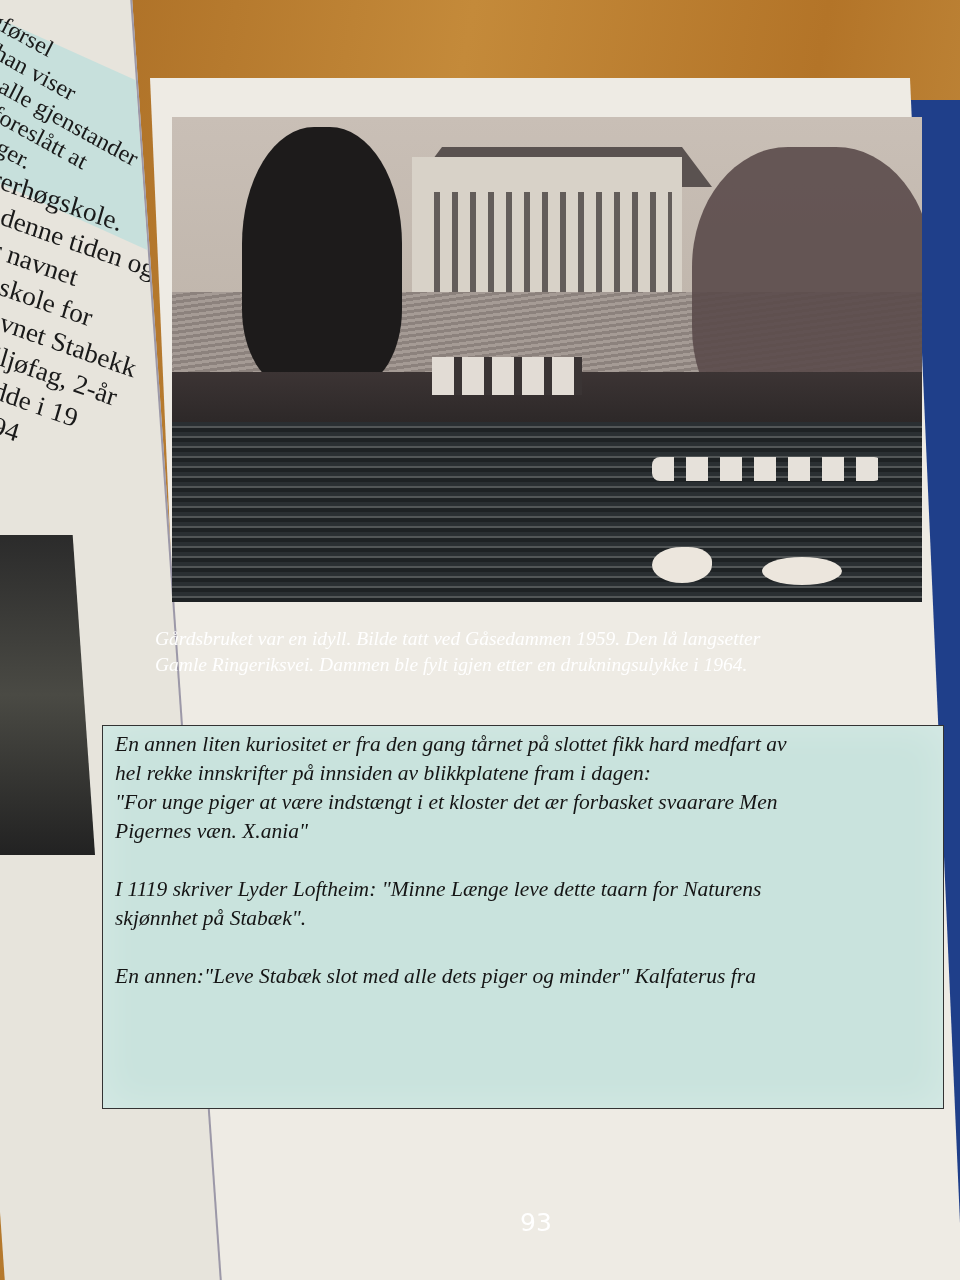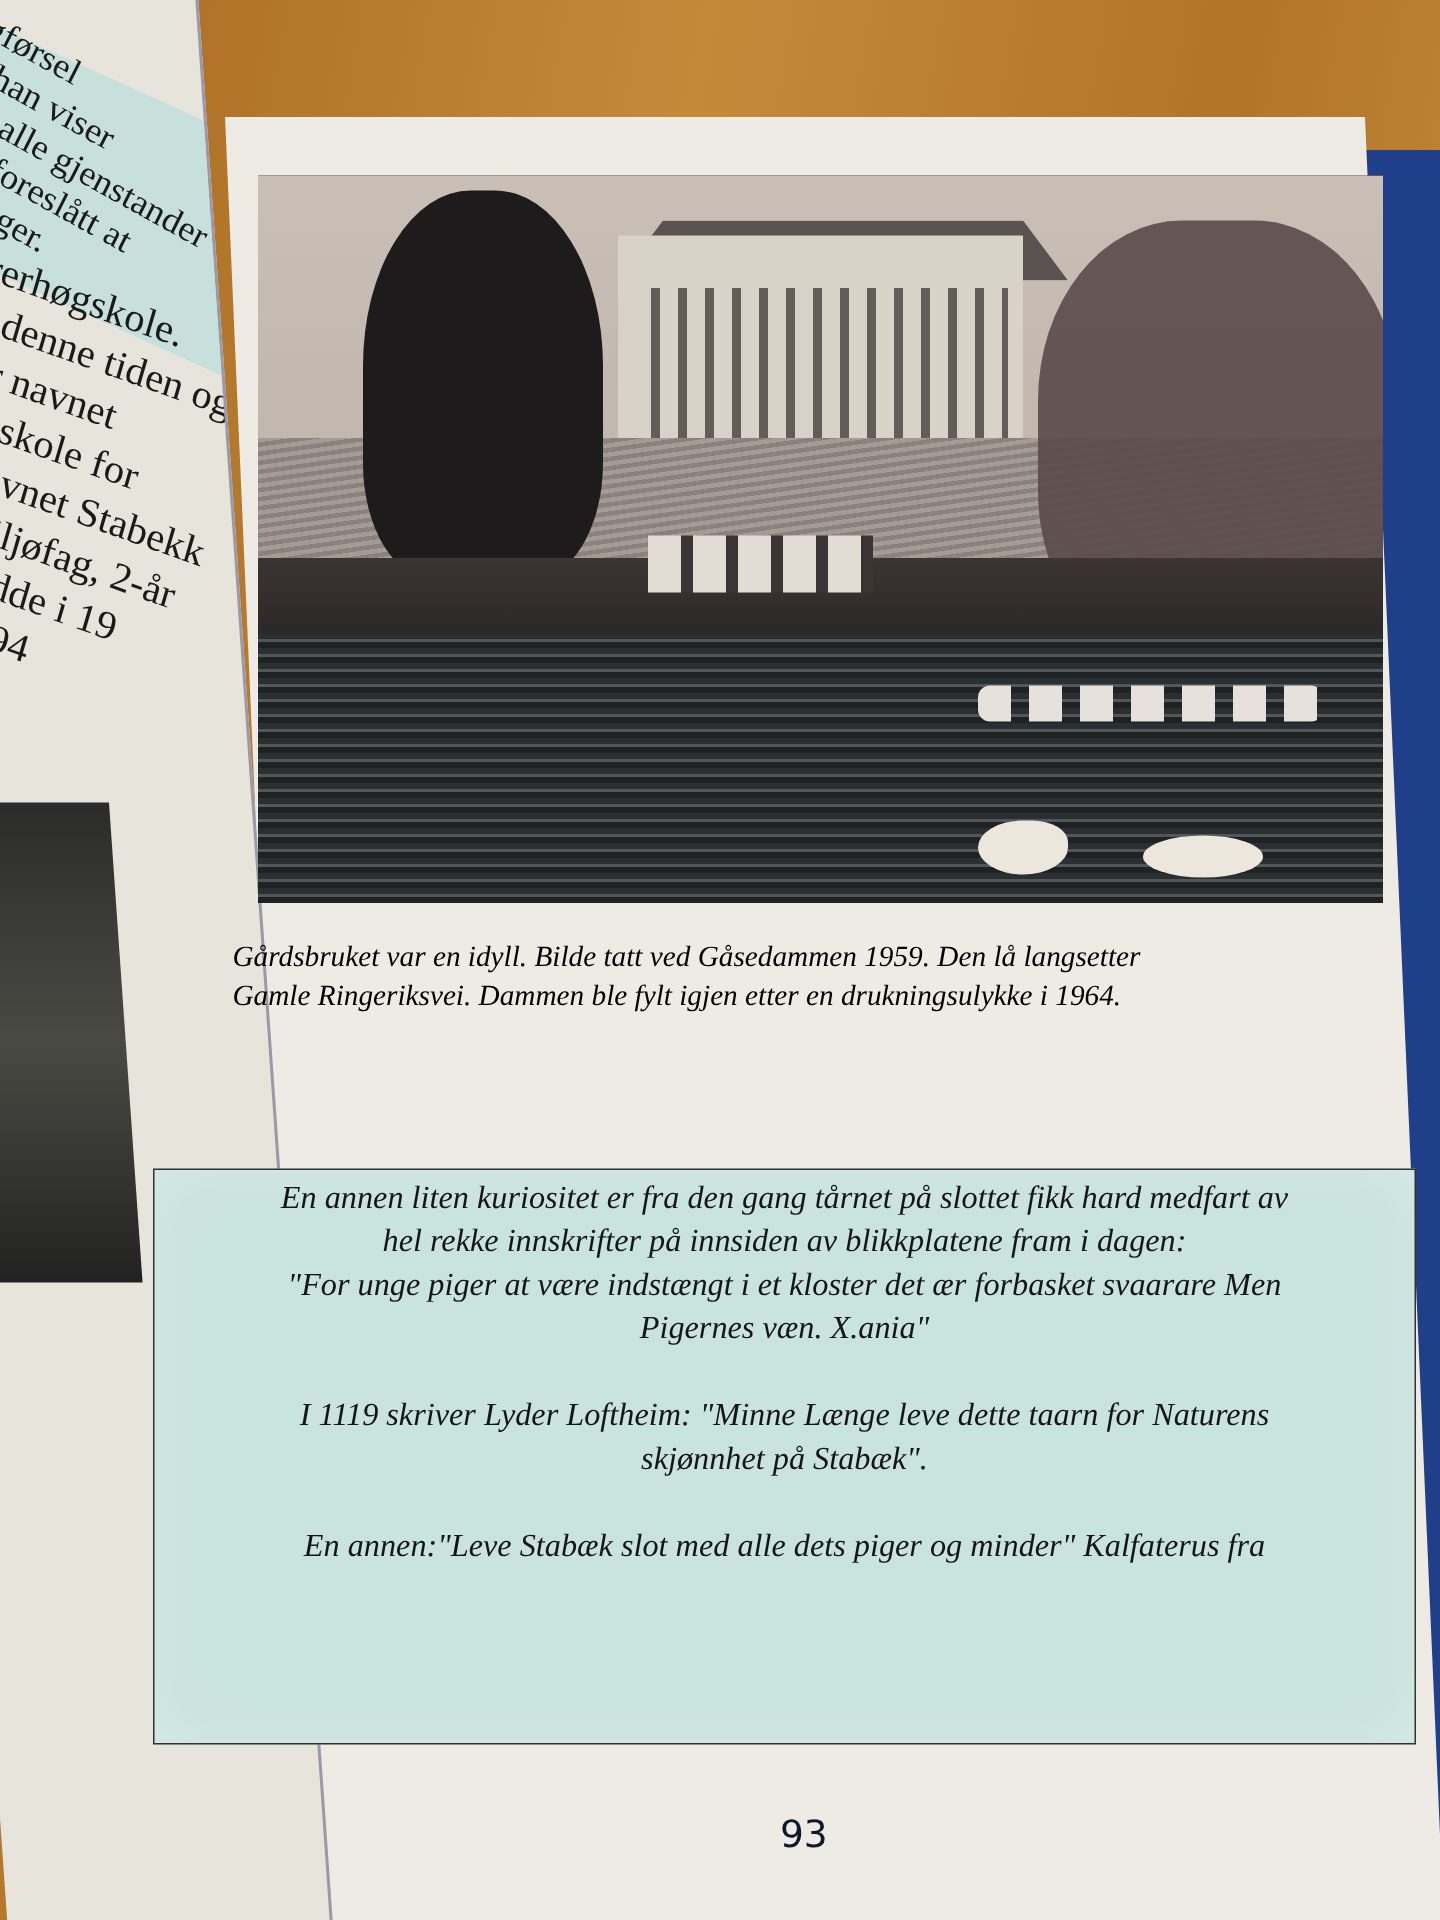--- a/index.html
+++ b/index.html
@@ -21,26 +21,26 @@
   .windows{position:absolute;left:250px;top:75px;width:250px;height:110px;background:repeating-linear-gradient(90deg,transparent 0 12px,#3d3736 12px 18px),repeating-linear-gradient(0deg,transparent 0 16px,#d8d2c8 16px 28px);opacity:.75;}
   .field{position:absolute;left:0;top:175px;width:100%;height:100px;background:repeating-linear-gradient(172deg,#a59b95 0 3px,#8c827d 3px 6px);}
   .tree-left{position:absolute;left:70px;top:10px;width:160px;height:260px;border-radius:45% 45% 30% 30%;background:#1d1b1b;}
   .tree-right{position:absolute;left:520px;top:30px;width:240px;height:300px;border-radius:40%;background:#5a4a4a;opacity:.9;}
   .bank{position:absolute;left:0;top:255px;width:100%;height:60px;background:linear-gradient(180deg,#3c3434,#2a2626);}
   .water{position:absolute;left:0;top:305px;width:100%;height:180px;background:repeating-linear-gradient(180deg,#2a2f32 0 4px,#525657 4px 6px,#1e2224 6px 10px);}
   .geese{position:absolute;left:480px;top:340px;width:230px;height:24px;background:repeating-linear-gradient(90deg,#e6e1da 0 22px,transparent 22px 34px);border-radius:8px;}
   .goose-a{position:absolute;left:480px;top:430px;width:60px;height:36px;background:#ece6dd;border-radius:50% 40% 50% 50%;}
   .goose-b{position:absolute;left:590px;top:440px;width:80px;height:28px;background:#ece6dd;border-radius:50%;}
   .people{position:absolute;left:260px;top:240px;width:150px;height:38px;background:repeating-linear-gradient(90deg,#e2dcd5 0 22px,#3a3434 22px 30px);}
-  .caption{position:absolute;left:155px;top:626px;width:760px;font-style:italic;font-size:19.5px;line-height:26px;color:#000000;}
-  .box{position:absolute;left:102px;top:779px;width:840px;height:382px;background:#c9e3dd;border:1.5px solid #333;box-shadow:inset 0 0 40px rgba(255,255,255,.25);text-align:center;}
+  .caption{position:absolute;left:155px;top:626px;width:760px;font-style:italic;font-size:19.5px;line-height:26px;color:#ffffff;}
+  .box{position:absolute;left:102px;top:725px;width:840px;height:382px;background:#c9e3dd;border:1.5px solid #333;box-shadow:inset 0 0 40px rgba(255,255,255,.25);}
   .box p{margin:0;font-style:italic;font-size:21.5px;line-height:29px;color:#151515;padding:0 12px;}
   .box .p1{padding-top:4px;}
   .box .gap{height:29px;}
-  .pagenum{position:absolute;left:520px;top:1208px;font-family:"DejaVu Sans",sans-serif;font-size:25px;color:#0f172a;}
+  .pagenum{position:absolute;left:520px;top:1208px;font-family:"DejaVu Sans",sans-serif;font-size:25px;color:#ffffff;}
 </style>
 </head>
 <body>
 
 <div class="wood"></div>
 <div class="blue-cover"></div>
 <div class="page-edge"></div>
 
 <div class="right-page"></div>
 

